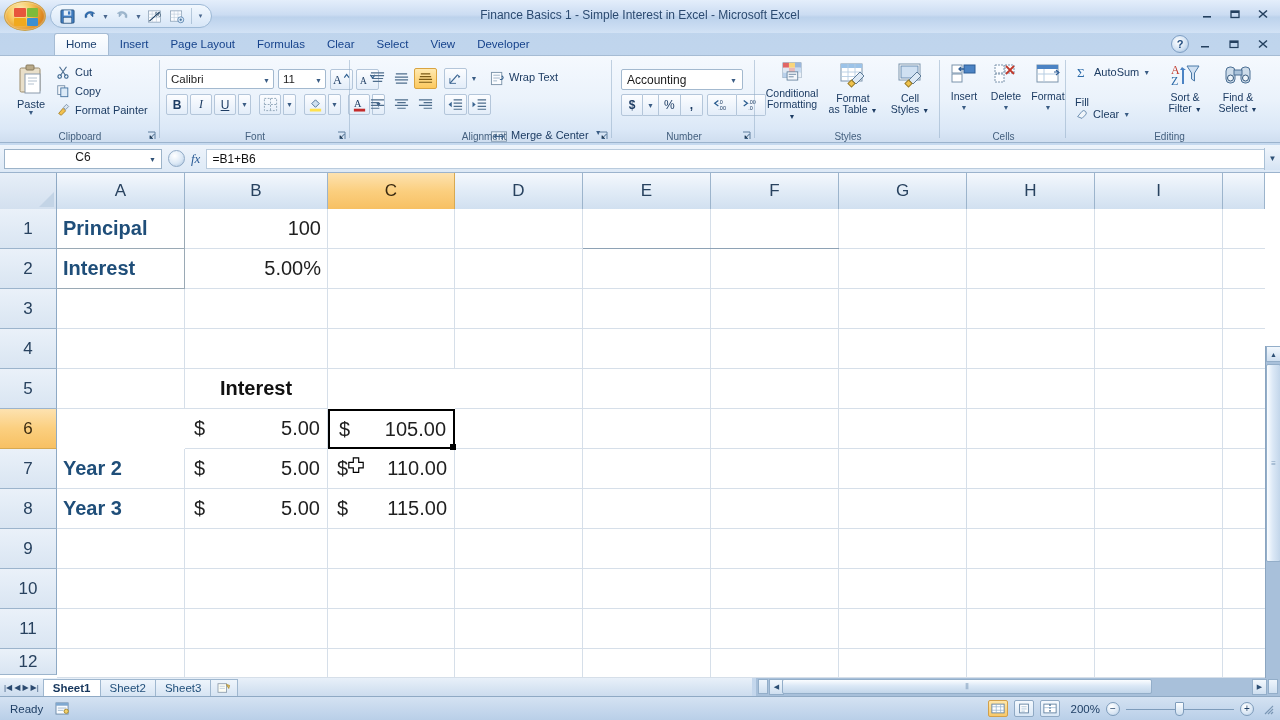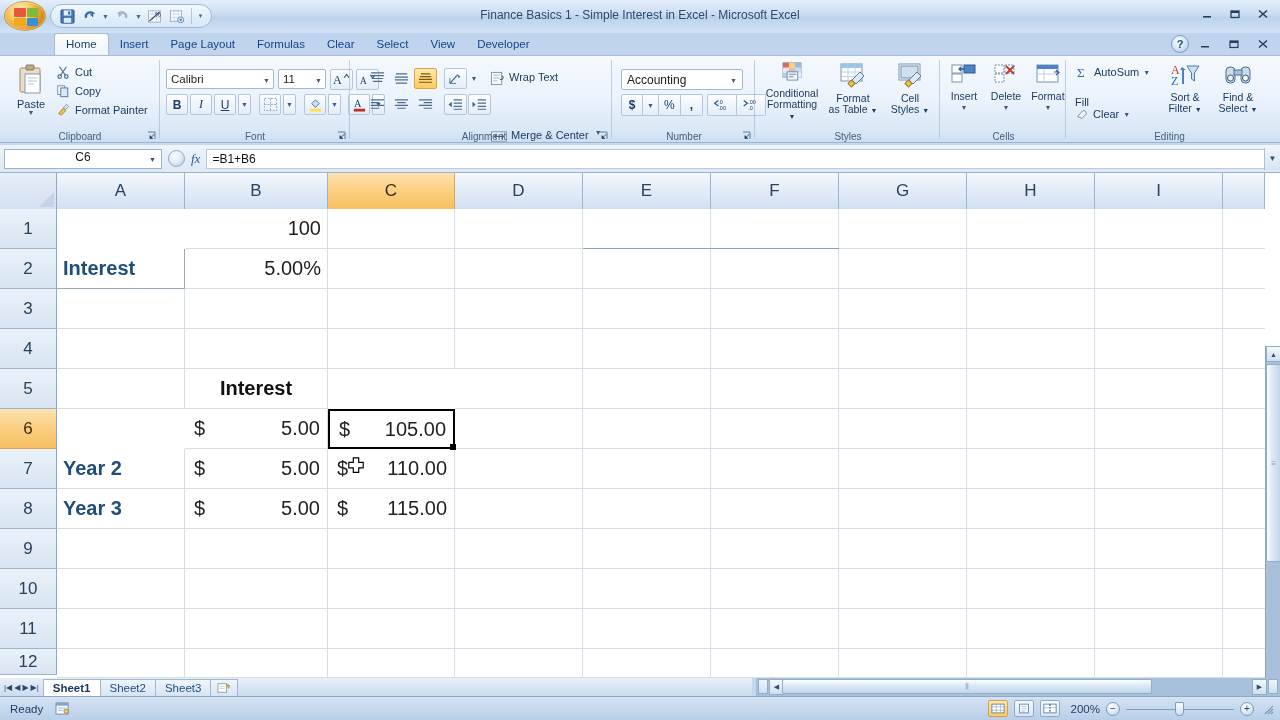--- a/index.html
+++ b/index.html
@@ -913,20 +913,21 @@
       <div class="rhcell">7</div>
       <div class="rhcell">8</div>
       <div class="rhcell">9</div>
       <div class="rhcell">10</div>
       <div class="rhcell">11</div>
       <div class="rhcell" style="height:26px;overflow:hidden;">12</div>
     </div>
 
     <div class="cells">
 
+      <div class="cell lbl boxed-b" style="left:0;   top:0;   width:128px; height:40px; border-right:1px solid #9aa9b5;">Principal</div>
       <div class="cell num" style="left:128px; top:0;   width:143px; height:40px;">100</div>
       <div class="cell" style="left:271px; top:0;   width:127px; height:40px;"></div>
       <div class="cell" style="left:398px; top:0;   width:128px; height:40px;"></div>
       <div class="cell" style="left:526px; top:0;   width:128px; height:40px;"></div>
       <div class="cell" style="left:654px; top:0;   width:128px; height:40px;"></div>
       <div class="cell" style="left:782px; top:0;   width:128px; height:40px;"></div>
       <div class="cell" style="left:910px; top:0;   width:128px; height:40px;"></div>
       <div class="cell" style="left:1038px; top:0;  width:128px; height:40px;"></div>
       <div class="cell" style="left:1166px; top:0;  width:45px; height:40px;"></div>
 

